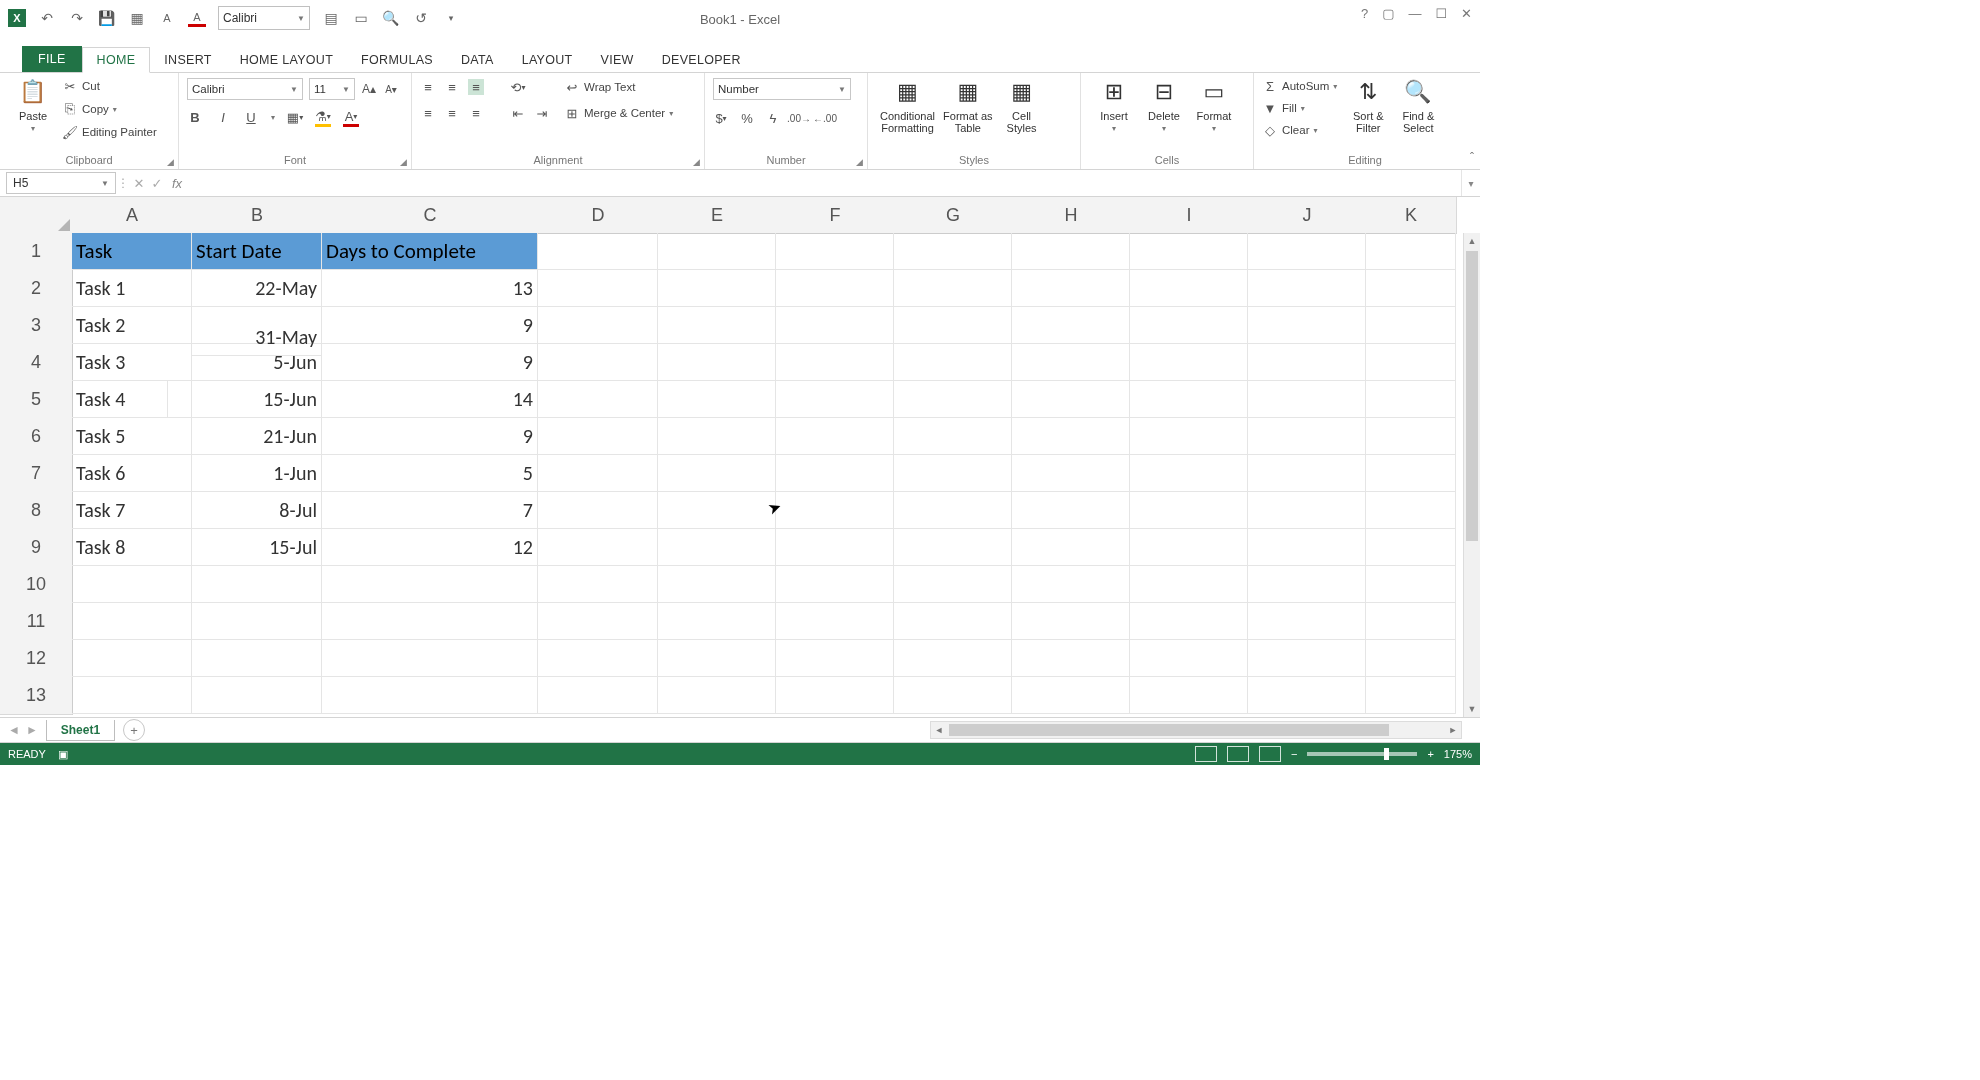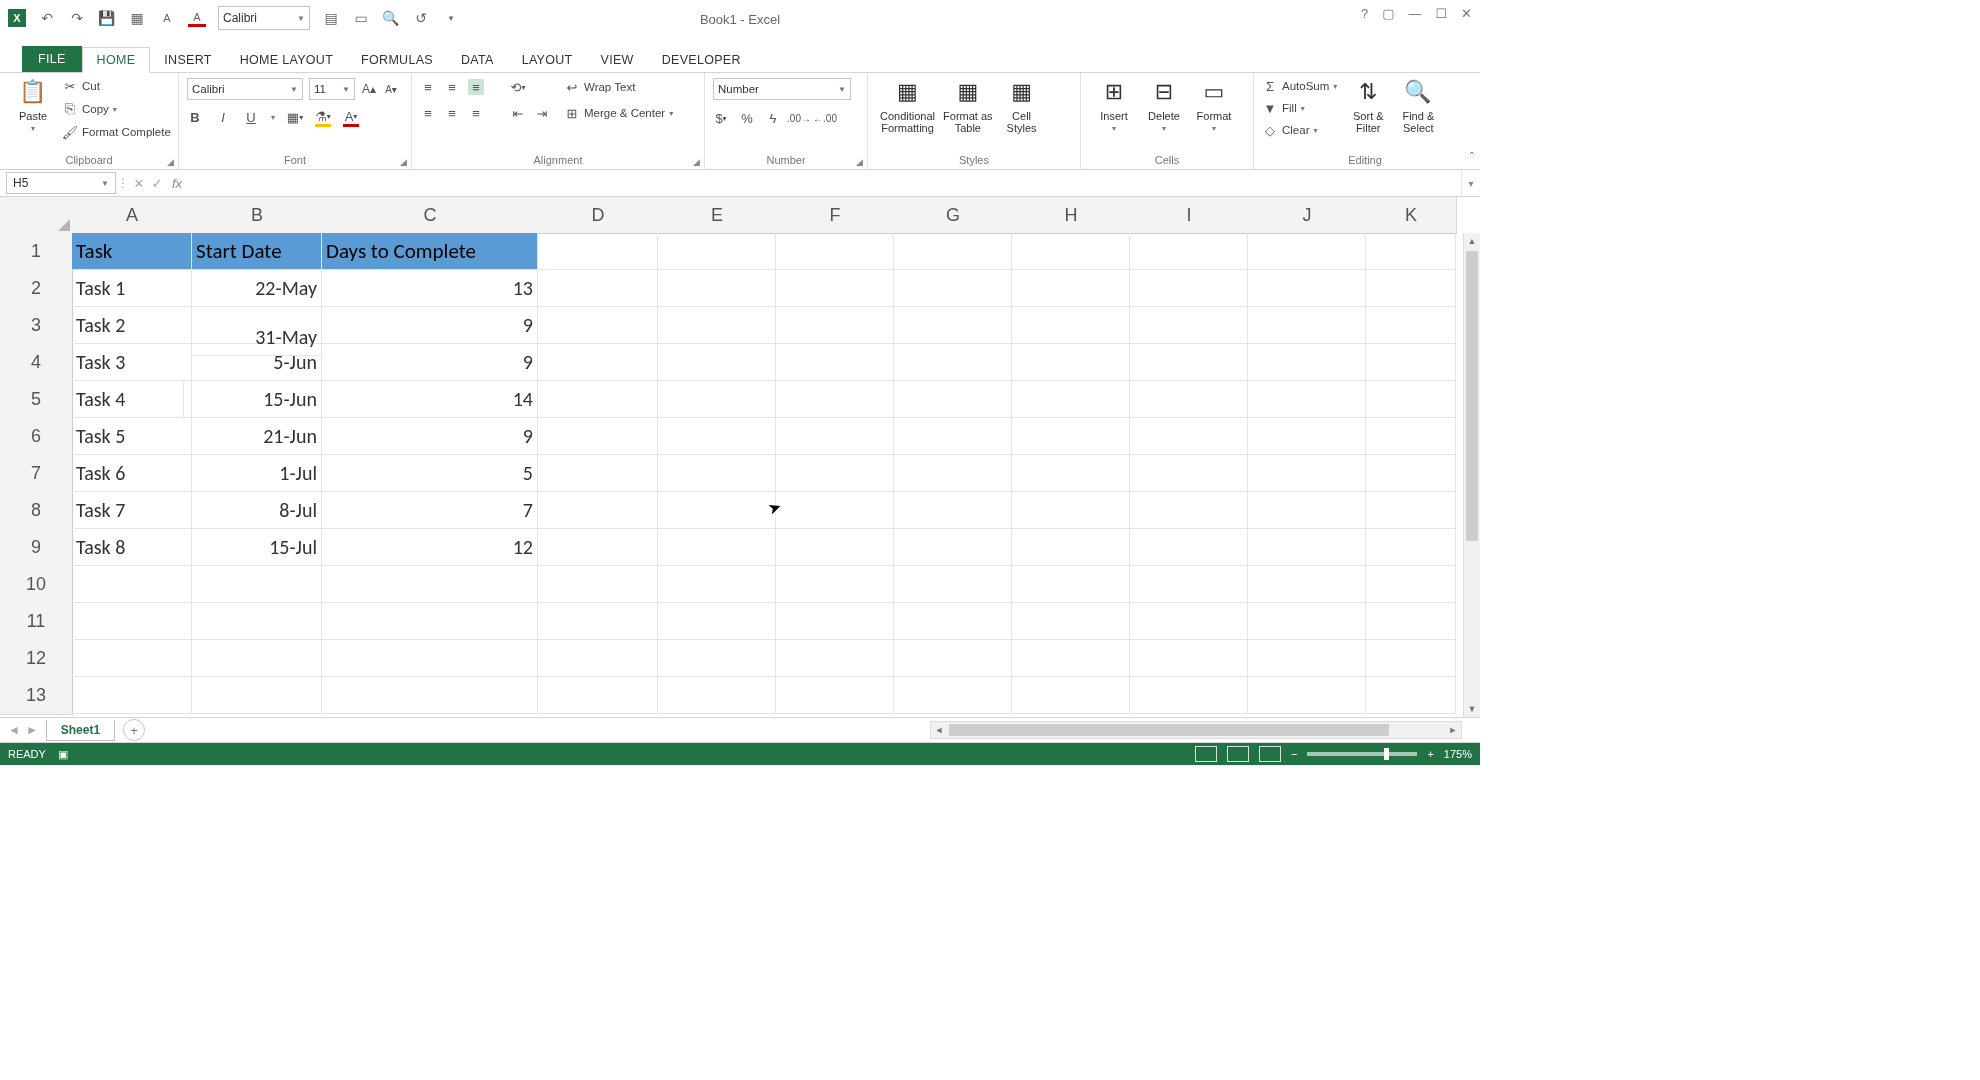--- a/index.html
+++ b/index.html
@@ -132,21 +132,21 @@
             <span class="mini-ico">✂</span>
             <span>Cut</span>
           </div>
         <div class="tool-btn">
             <span class="mini-ico">⎘</span>
             <span>Copy</span>
             <span style="font-size:8px;color:#777">▾</span>
           </div>
         <div class="tool-btn">
             <span class="mini-ico">🖌</span>
-            <span>Format Complete</span>
+            <span>Editing Painter</span>
           </div>
       </div>
     </div>
     <div class="group-label"><span>Clipboard</span><span class="dlg">◢</span></div>
   </div>
 
   <div class="group" style="width:216px">
     <div class="group-body vstack" style="gap:8px;padding-top:2px">
       <div class="hstack">
         <div class="rib-combo" style="width:106px">
@@ -489,28 +489,28 @@
       <div class="cell hdr al-l" style="left: 322px; top: 36px; width: 216px; height: 37px;">Days to Complete</div>
       <div class="cell al-l" style="left: 72px; top: 73px; width: 120px; height: 37px;">Task 1</div>
       <div class="cell al-r" style="left: 192px; top: 73px; width: 130px; height: 37px;">22-May</div>
       <div class="cell al-r" style="left: 322px; top: 73px; width: 216px; height: 37px;">13</div>
       <div class="cell al-l" style="left: 72px; top: 110px; width: 120px; height: 37px;">Task 2</div>
       <div class="cell al-r" style="left: 192px; top: 122px; width: 130px; height: 37px;">31-May</div>
       <div class="cell al-r" style="left: 322px; top: 110px; width: 216px; height: 37px;">9</div>
       <div class="cell al-l" style="left: 72px; top: 147px; width: 120px; height: 37px;">Task 3</div>
       <div class="cell al-r" style="left: 192px; top: 147px; width: 130px; height: 37px;">5-Jun</div>
       <div class="cell al-r" style="left: 322px; top: 147px; width: 216px; height: 37px;">9</div>
-      <div class="cell al-l" style="left: 72px; top: 184px; width: 112px; height: 37px;">Task 4</div>
+      <div class="cell al-l" style="left: 72px; top: 184px; width: 96px; height: 37px;">Task 4</div>
       <div class="cell al-r" style="left: 192px; top: 184px; width: 130px; height: 37px;">15-Jun</div>
       <div class="cell al-r" style="left: 322px; top: 184px; width: 216px; height: 37px;">14</div>
       <div class="cell al-l" style="left: 72px; top: 221px; width: 120px; height: 37px;">Task 5</div>
       <div class="cell al-r" style="left: 192px; top: 221px; width: 130px; height: 37px;">21-Jun</div>
       <div class="cell al-r" style="left: 322px; top: 221px; width: 216px; height: 37px;">9</div>
       <div class="cell al-l" style="left: 72px; top: 258px; width: 120px; height: 37px;">Task 6</div>
-      <div class="cell al-r" style="left: 192px; top: 258px; width: 130px; height: 37px;">1-Jul</div>
+      <div class="cell al-r" style="left: 192px; top: 258px; width: 130px; height: 37px;">1-Jun</div>
       <div class="cell al-r" style="left: 322px; top: 258px; width: 216px; height: 37px;">5</div>
       <div class="cell al-l" style="left: 72px; top: 295px; width: 120px; height: 37px;">Task 7</div>
       <div class="cell al-r" style="left: 192px; top: 295px; width: 130px; height: 37px;">8-Jul</div>
       <div class="cell al-r" style="left: 322px; top: 295px; width: 216px; height: 37px;">7</div>
       <div class="cell al-l" style="left: 72px; top: 332px; width: 120px; height: 37px;">Task 8</div>
       <div class="cell al-r" style="left: 192px; top: 332px; width: 130px; height: 37px;">15-Jul</div>
       <div class="cell al-r" style="left: 322px; top: 332px; width: 216px; height: 37px;">12</div>
     </div>
   <div class="vscroll">
     <div class="arrow">▲</div>

